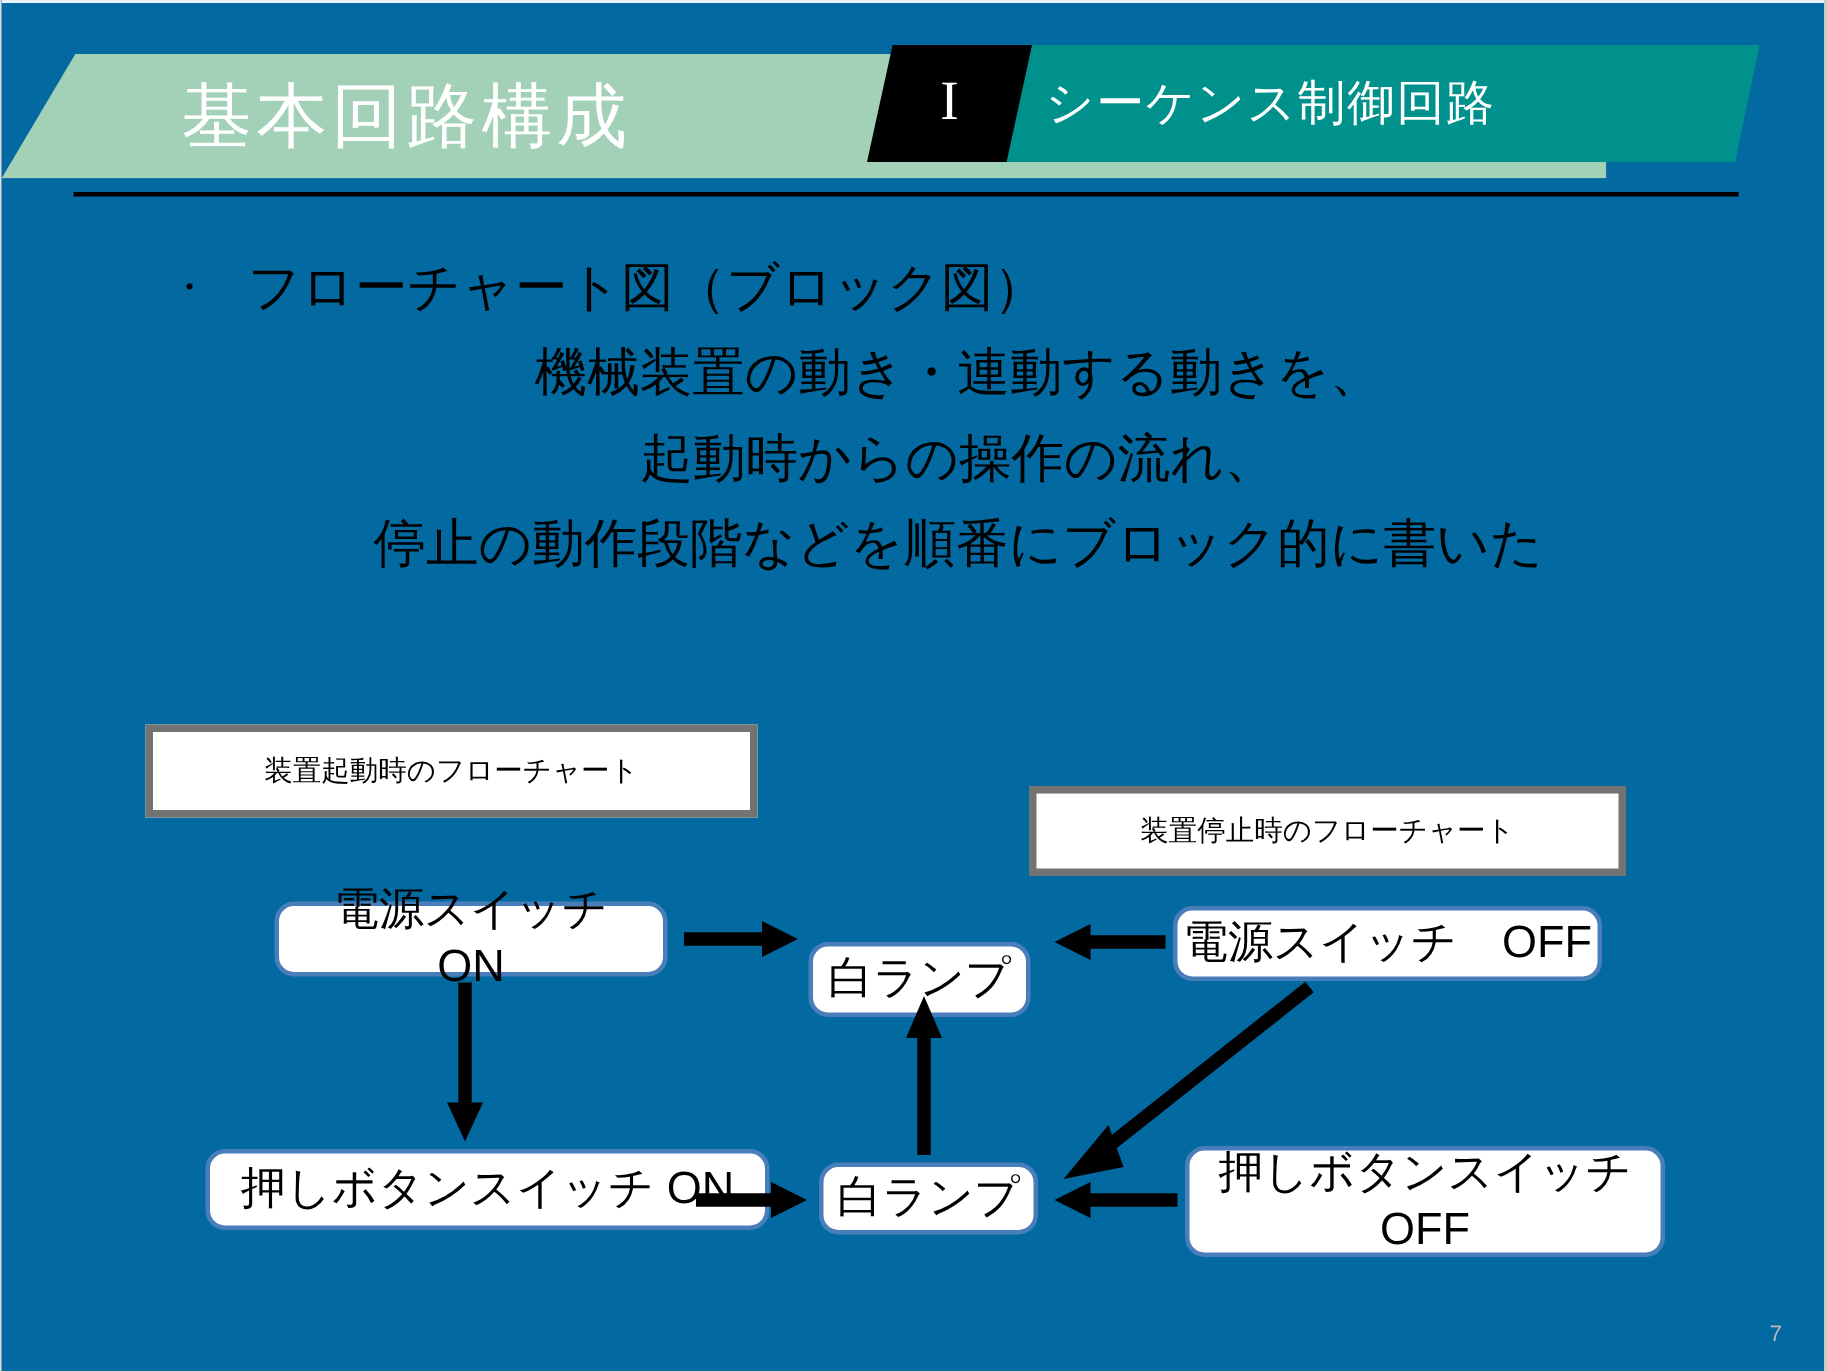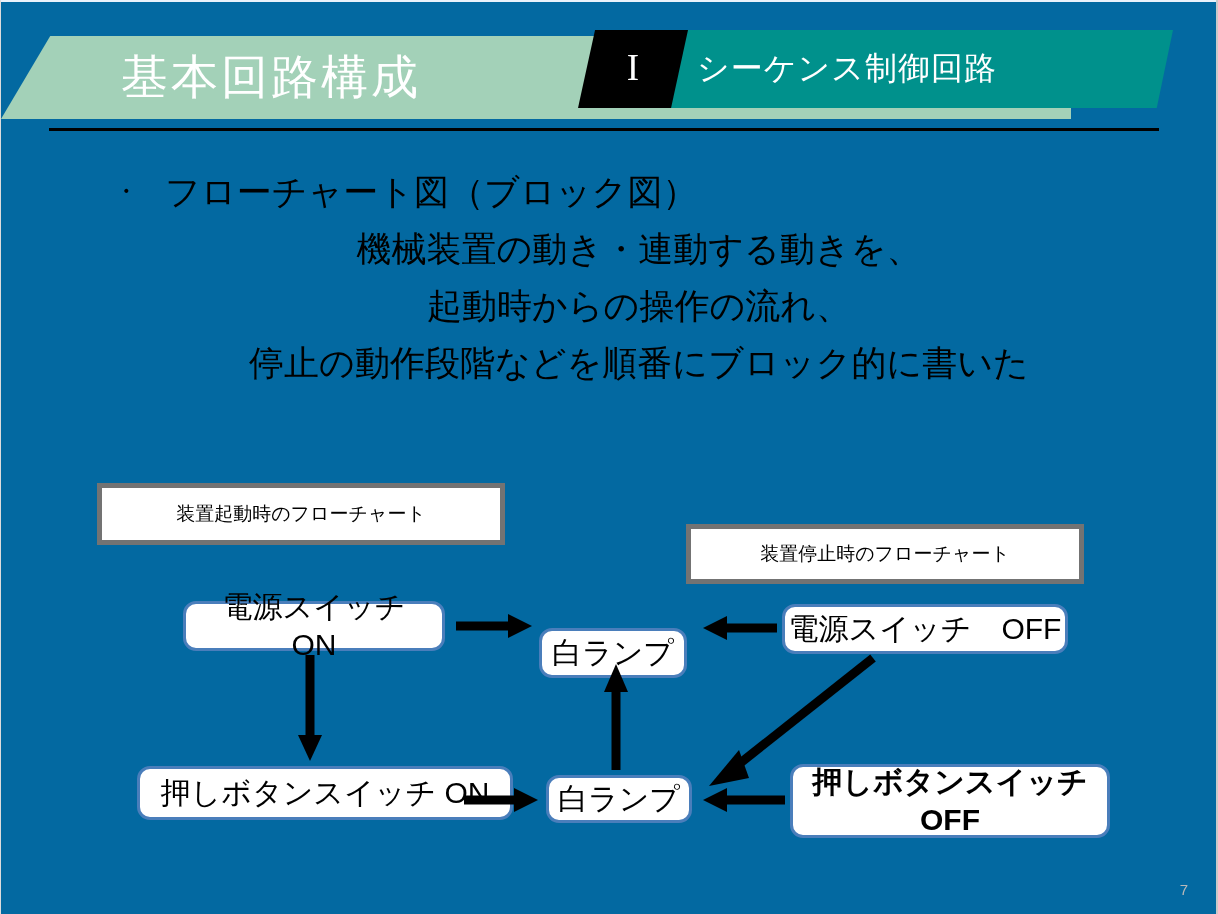--- a/index.html
+++ b/index.html
@@ -151,21 +151,21 @@
     text-align: center;
     font-size: 30px;
     color: #000000;
     line-height: 38px;
   }
   .box-power-on   { left: 182px; top: 601px; width: 262px; height: 50px; }
   .box-white-lamp { left: 538px; top: 600px; width: 148px; height: 50px; margin-top: 28px; }
   .box-power-off  { left: 781px; top: 604px; width: 286px; height: 50px; }
   .box-pb-on      { left: 136px; top: 766px; width: 376px; height: 54px; }
   .box-green-lamp { left: 545px; top: 775px; width: 146px; height: 48px; }
-  .box-pb-off     { left: 789px; top: 764px; width: 320px; height: 74px; font-weight: bold; }
+  .box-pb-off     { left: 789px; top: 764px; width: 320px; height: 74px; }
 
   
   .arrow { position: absolute; }
   .arrow svg { display: block; overflow: visible; }
 
   
   .page-number {
     position: absolute;
     right: 28px;
     bottom: 16px;

